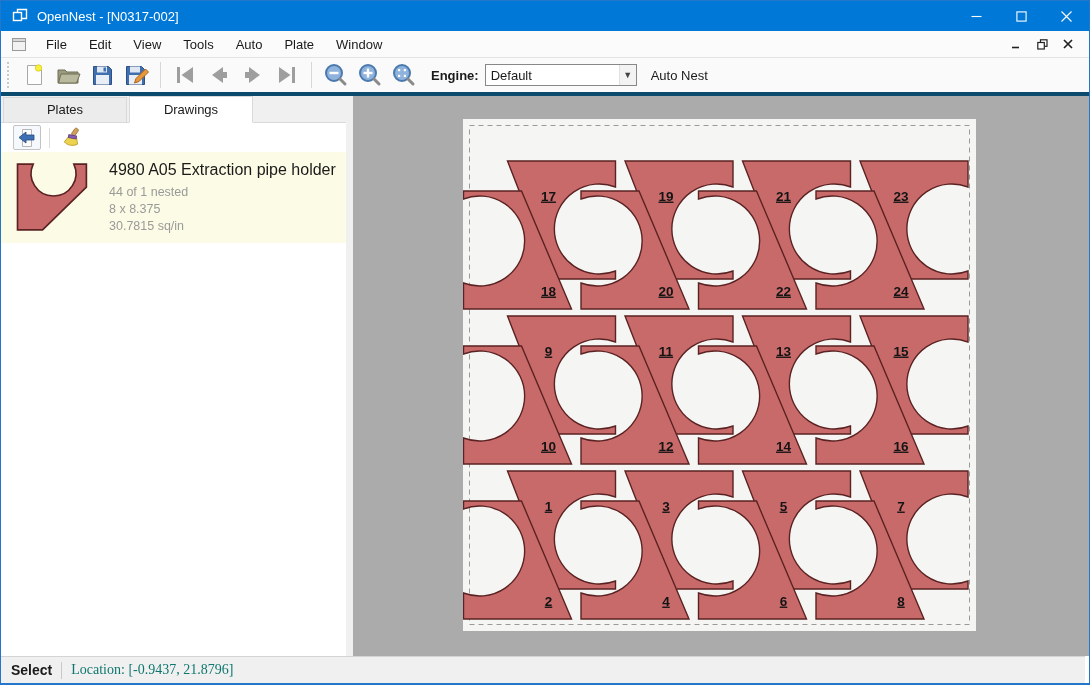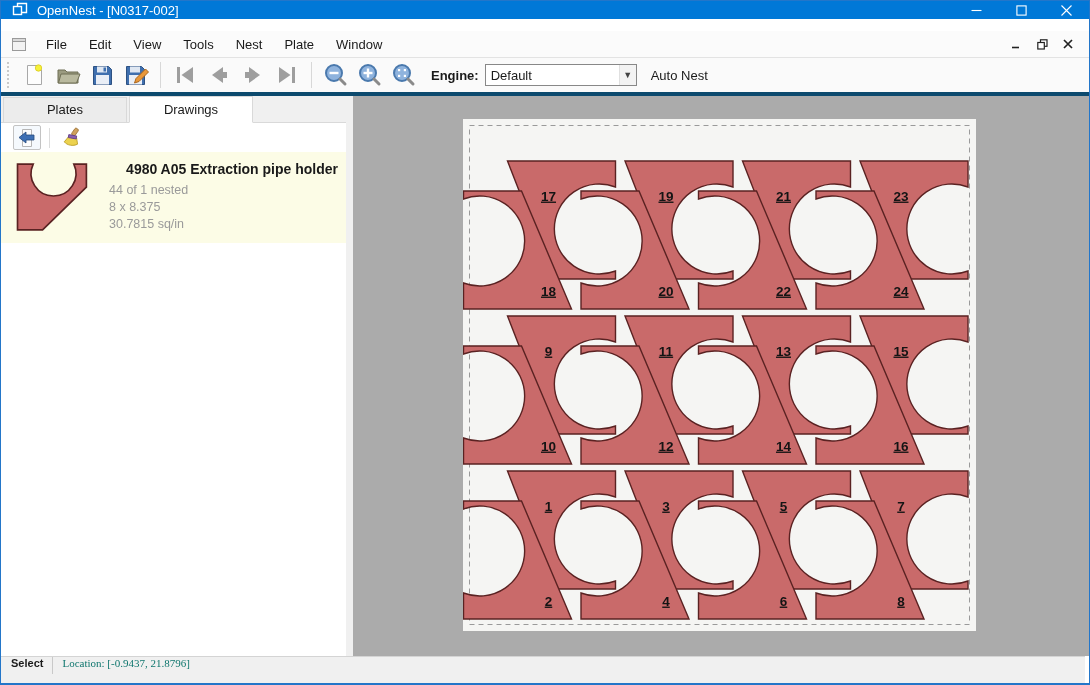--- a/index.html
+++ b/index.html
@@ -5,21 +5,21 @@
   * { margin:0; padding:0; box-sizing:border-box; }
   html,body { width:1090px; height:685px; }
   body {
     font-family:"Liberation Sans", sans-serif;
     font-size:13px; color:#1a1a1a;
     position:relative; background:#fff;
     border:1px solid #2376c9; border-bottom:2px solid #2376c9;
     overflow:hidden;
   }
   
-  .titlebar { position:absolute; left:0; top:0; right:0; height:18px;
+  .titlebar { position:absolute; left:0; top:0; right:0; height:30px;
     background:var(--titlebar,#0078d7); display:flex; align-items:center; color:#fff; }
   .titlebar .appicon { margin:0 9px 0 11px; display:flex; }
   .titlebar .title { font-size:13px; }
   .titlebar .spacer { flex:1; }
   .cap-btn { width:45px; height:30px; display:flex; align-items:center; justify-content:center; }
   
   .menubar { position:absolute; left:0; top:30px; right:0; height:27px; background:#fbfbfb;
     border-bottom:1px solid #e3e3e3; display:flex; align-items:center; }
   .menubar .mdiicon { margin:0 8px 0 10px; display:flex; }
   .menu-item { padding:0 11px; height:27px; line-height:27px; cursor:default; }
@@ -48,28 +48,28 @@
   .tab.active { background:#fff; height:27px; line-height:26px; position:relative; z-index:2;
     border-bottom:1px solid #fff; margin-bottom:-1px; }
   .paneltools { height:29px; display:flex; align-items:center; padding-left:12px; background:#fff; }
   .pt-btn { width:28px; height:25px; display:flex; align-items:center; justify-content:center;
     border:1px solid #c3c3c3; background:#f5f9fd; border-radius:2px; }
   .pt-btn.flat { border-color:transparent; background:transparent; }
   .pt-sep { width:1px; height:20px; background:#dcdcdc; margin:0 8px; }
   .drawing-item { height:91px; background:var(--itembg,#fcfce6); display:flex; padding:9px 8px 8px 12px; }
   .drawing-thumb { width:88px; display:flex; align-items:flex-start; }
   .drawing-info { flex:1; padding-left:8px; }
-  .drawing-title { font-weight:bold; font-size:14px; margin-bottom:5px;text-align:right; }
+  .drawing-title { font-weight:normal; font-size:16px; margin-bottom:5px; }
   .drawing-line { color:#9a9a9a; font-size:12.5px; line-height:17px; }
   .splitter { position:absolute; left:345px; top:0; width:7px; bottom:0; background:#f0f0f0; cursor:ew-resize; }
   .canvas { position:absolute; left:352px; top:0; right:0; bottom:0; background:var(--canvas,#ababab); overflow:hidden; }
   .plate-wrap { position:absolute; left:110px; top:23px; width:513px; height:512px; }
   
   .statusbar { position:absolute; left:0; right:4px; bottom:0; height:27px; background:#f0f0f0;
-    border-top:1px solid #d4d4d4; display:flex; align-items:flex-start; font-size:11px; }
+    border-top:1px solid #d4d4d4; display:flex; align-items:center; font-size:14px; }
   .sb-sep { width:1px; height:17px; background:#c9c9c9; margin:0 9px; }
   .sb-mode { font-weight:bold; margin-left:10px; }
   .sb-loc { color:#0f766e;font-family:Liberation Serif, serif; }
   .sb-right { margin-left:auto; display:flex; align-items:center; }
   .sb-gpu { color:var(--gpu,#00a050); margin-right:8px; }
   .sb-grip { width:13px; height:13px; margin-right:3px; align-self:flex-end;
     background:
       radial-gradient(circle at 10px 3px, #aaa 1.2px, transparent 1.4px),
       radial-gradient(circle at 10px 10px, #aaa 1.2px, transparent 1.4px),
       radial-gradient(circle at 3px 10px, #aaa 1.2px, transparent 1.4px); }
@@ -109,21 +109,21 @@
     <svg width="16" height="15" viewBox="0 0 16 15">
       <rect x="1.5" y="1.5" width="13" height="12" fill="#f2f2f2" stroke="#9a9a9a"></rect>
       <rect x="1.5" y="1.5" width="13" height="3" fill="#d9d9d9" stroke="#9a9a9a"></rect>
     </svg>
   </span>
   <span id="menu-items" style="display:flex">
       <span class="menu-item">File</span>
       <span class="menu-item">Edit</span>
       <span class="menu-item">View</span>
       <span class="menu-item">Tools</span>
-      <span class="menu-item">Nest</span>
+      <span class="menu-item">Auto</span>
       <span class="menu-item">Plate</span>
       <span class="menu-item">Window</span>
     </span>
   <span class="spacer"></span>
   <span class="mdi-ctrl">
     <svg width="10" height="10" viewBox="0 0 10 10">
         <line x1="1" y1="8.5" x2="8" y2="8.5" stroke="#222" stroke-width="1.6"></line>
       </svg>
   </span>
   <span class="mdi-ctrl">

